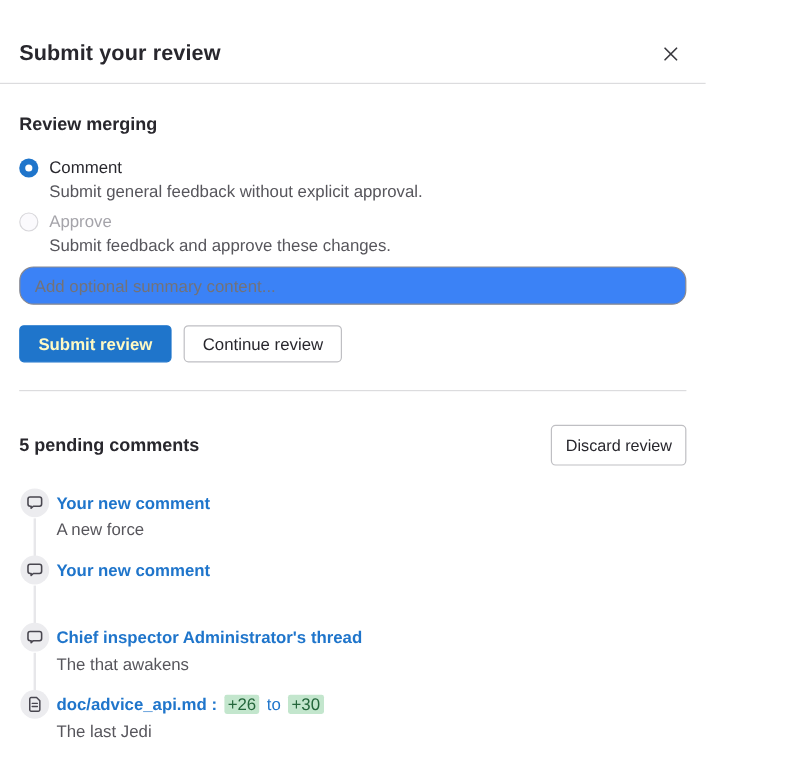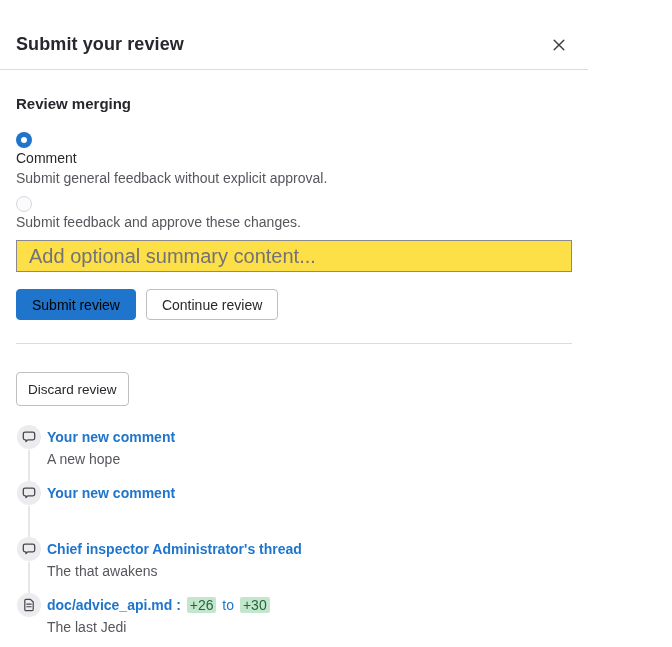--- a/index.html
+++ b/index.html
@@ -24,53 +24,53 @@
   .close-btn {
     background: none; border: 0; padding: 4px; margin-right: 2px;
     cursor: pointer; line-height: 0; color: #3a393f;
   }
 
   
   .drawer-body { padding: 25px 16px 0 16px; }
   .section-heading { font-size: 15px; font-weight: 700; margin: 0 0 17px 0; }
 
   
-  .radio-row { display: flex; margin-bottom: 5px; flex-direction: column; }
+  .radio-row { display: flex; margin-bottom: 5px; }
   .radio {
     width: 16px; height: 16px; border-radius: 50%;
     flex: none; margin: 3px 9px 0 0; position: relative;
   }
   .radio.selected { background: #1f75cb; }
   .radio.selected::after {
     content: ""; position: absolute; left: 5px; top: 5px;
     width: 6px; height: 6px; border-radius: 50%; background: #fff;
   }
   .radio.disabled { border: 1px solid #d8d7db; background: #fbfafd; }
   .radio.unselected { border: 1px solid #737278; }
   .radio-label { font-size: 14px; line-height: 20px; font-weight: 400; }
   .radio-label.dim { color: #a5a4aa; }
   .radio-desc { font-size: 14px; line-height: 20px; color: #57565c; }
 
   
   .summary-input {
     display: block; width: 100%; height: 32px; margin-top: 8px;
-    border: 1px solid #8a898f; border-radius: 0;
-    padding: 0 12px; font-family: inherit; font-size: 20px; color: #28272d;
-    outline: none; background: #fde047;
+    border: 1px solid #8a898f; border-radius: 12px;
+    padding: 0 12px; font-family: inherit; font-size: 14px; color: #28272d;
+    outline: none; background: #3b82f6;
   }
   .summary-input::placeholder { color: #737278; }
 
   
   .btn-row { margin-top: 17px; display: flex; gap: 10px; }
   .btn {
     display: inline-flex; align-items: center; justify-content: center;
     height: 31px; padding: 0 15px;
     border-radius: 4px; font-family: inherit; font-size: 14px; cursor: pointer;
   }
-  .btn-primary { background: #1f75cb; border: 1px solid #1f75cb; color: #000000; }
+  .btn-primary { background: #1f75cb; border: 1px solid #1f75cb; color: #fef9c3; font-weight: bold; }
   .btn-default { background: #fff; border: 1px solid #bfbfc3; color: #28272d; }
   .btn-small { height: 27px; padding: 16px 11px; font-size: 13.5px; }
 
   .divider { border: 0; border-top: 1px solid #dcdcde; margin: 23px 0 0 0; }
 
   
   .pending-header { margin-top: 28px; display: flex; align-items: center; justify-content: space-between; }
   .pending-heading { font-size: 15px; font-weight: 700; margin: 0; }
 
   .pc-list { margin-top: 19px; }
@@ -122,49 +122,51 @@
       <span class="radio selected"></span>
       <div>
         <div class="radio-label">Comment</div>
         <div class="radio-desc">Submit general feedback without explicit approval.</div>
       </div>
     </div>
 
     <div class="radio-row">
       <span class="radio disabled"></span>
       <div>
+        <div class="radio-label dim">Approve</div>
         <div class="radio-desc">Submit feedback and approve these changes.</div>
       </div>
     </div>
 
 
     <input class="summary-input" type="text" placeholder="Add optional summary content..." style="">
 
     <div class="btn-row">
       <button class="btn btn-primary">Submit review</button>
       <button class="btn btn-default">Continue review</button>
     </div>
 
     <hr class="divider">
 
     <div class="pending-header">
+      <h3 class="pending-heading">5 pending comments</h3>
       <button class="btn btn-default btn-small">Discard review</button>
     </div>
 
     <div class="pc-list">
 
       <div class="pc-item">
         <span class="pc-icon">
           <svg width="14" height="14" viewBox="0 0 16 16" fill="none">
             <path d="M4.5 13.2 V11.3 H3.6 C2.4 11.3 1.5 10.4 1.5 9.2 V4.6 C1.5 3.4 2.4 2.5 3.6 2.5 H12.4 C13.6 2.5 14.5 3.4 14.5 4.6 V9.2 C14.5 10.4 13.6 11.3 12.4 11.3 H6.6 Z" stroke="currentColor" stroke-width="1.5" stroke-linejoin="round"></path>
           </svg>
         </span>
         <div class="pc-body">
           <a class="pc-title">Your new comment</a>
-          <div class="pc-sub">A new hope</div>
+          <div class="pc-sub">A new force</div>
         </div>
       </div>
 
       <div class="pc-item">
         <span class="pc-icon">
           <svg width="14" height="14" viewBox="0 0 16 16" fill="none">
             <path d="M4.5 13.2 V11.3 H3.6 C2.4 11.3 1.5 10.4 1.5 9.2 V4.6 C1.5 3.4 2.4 2.5 3.6 2.5 H12.4 C13.6 2.5 14.5 3.4 14.5 4.6 V9.2 C14.5 10.4 13.6 11.3 12.4 11.3 H6.6 Z" stroke="currentColor" stroke-width="1.5" stroke-linejoin="round"></path>
           </svg>
         </span>
         <div class="pc-body">

